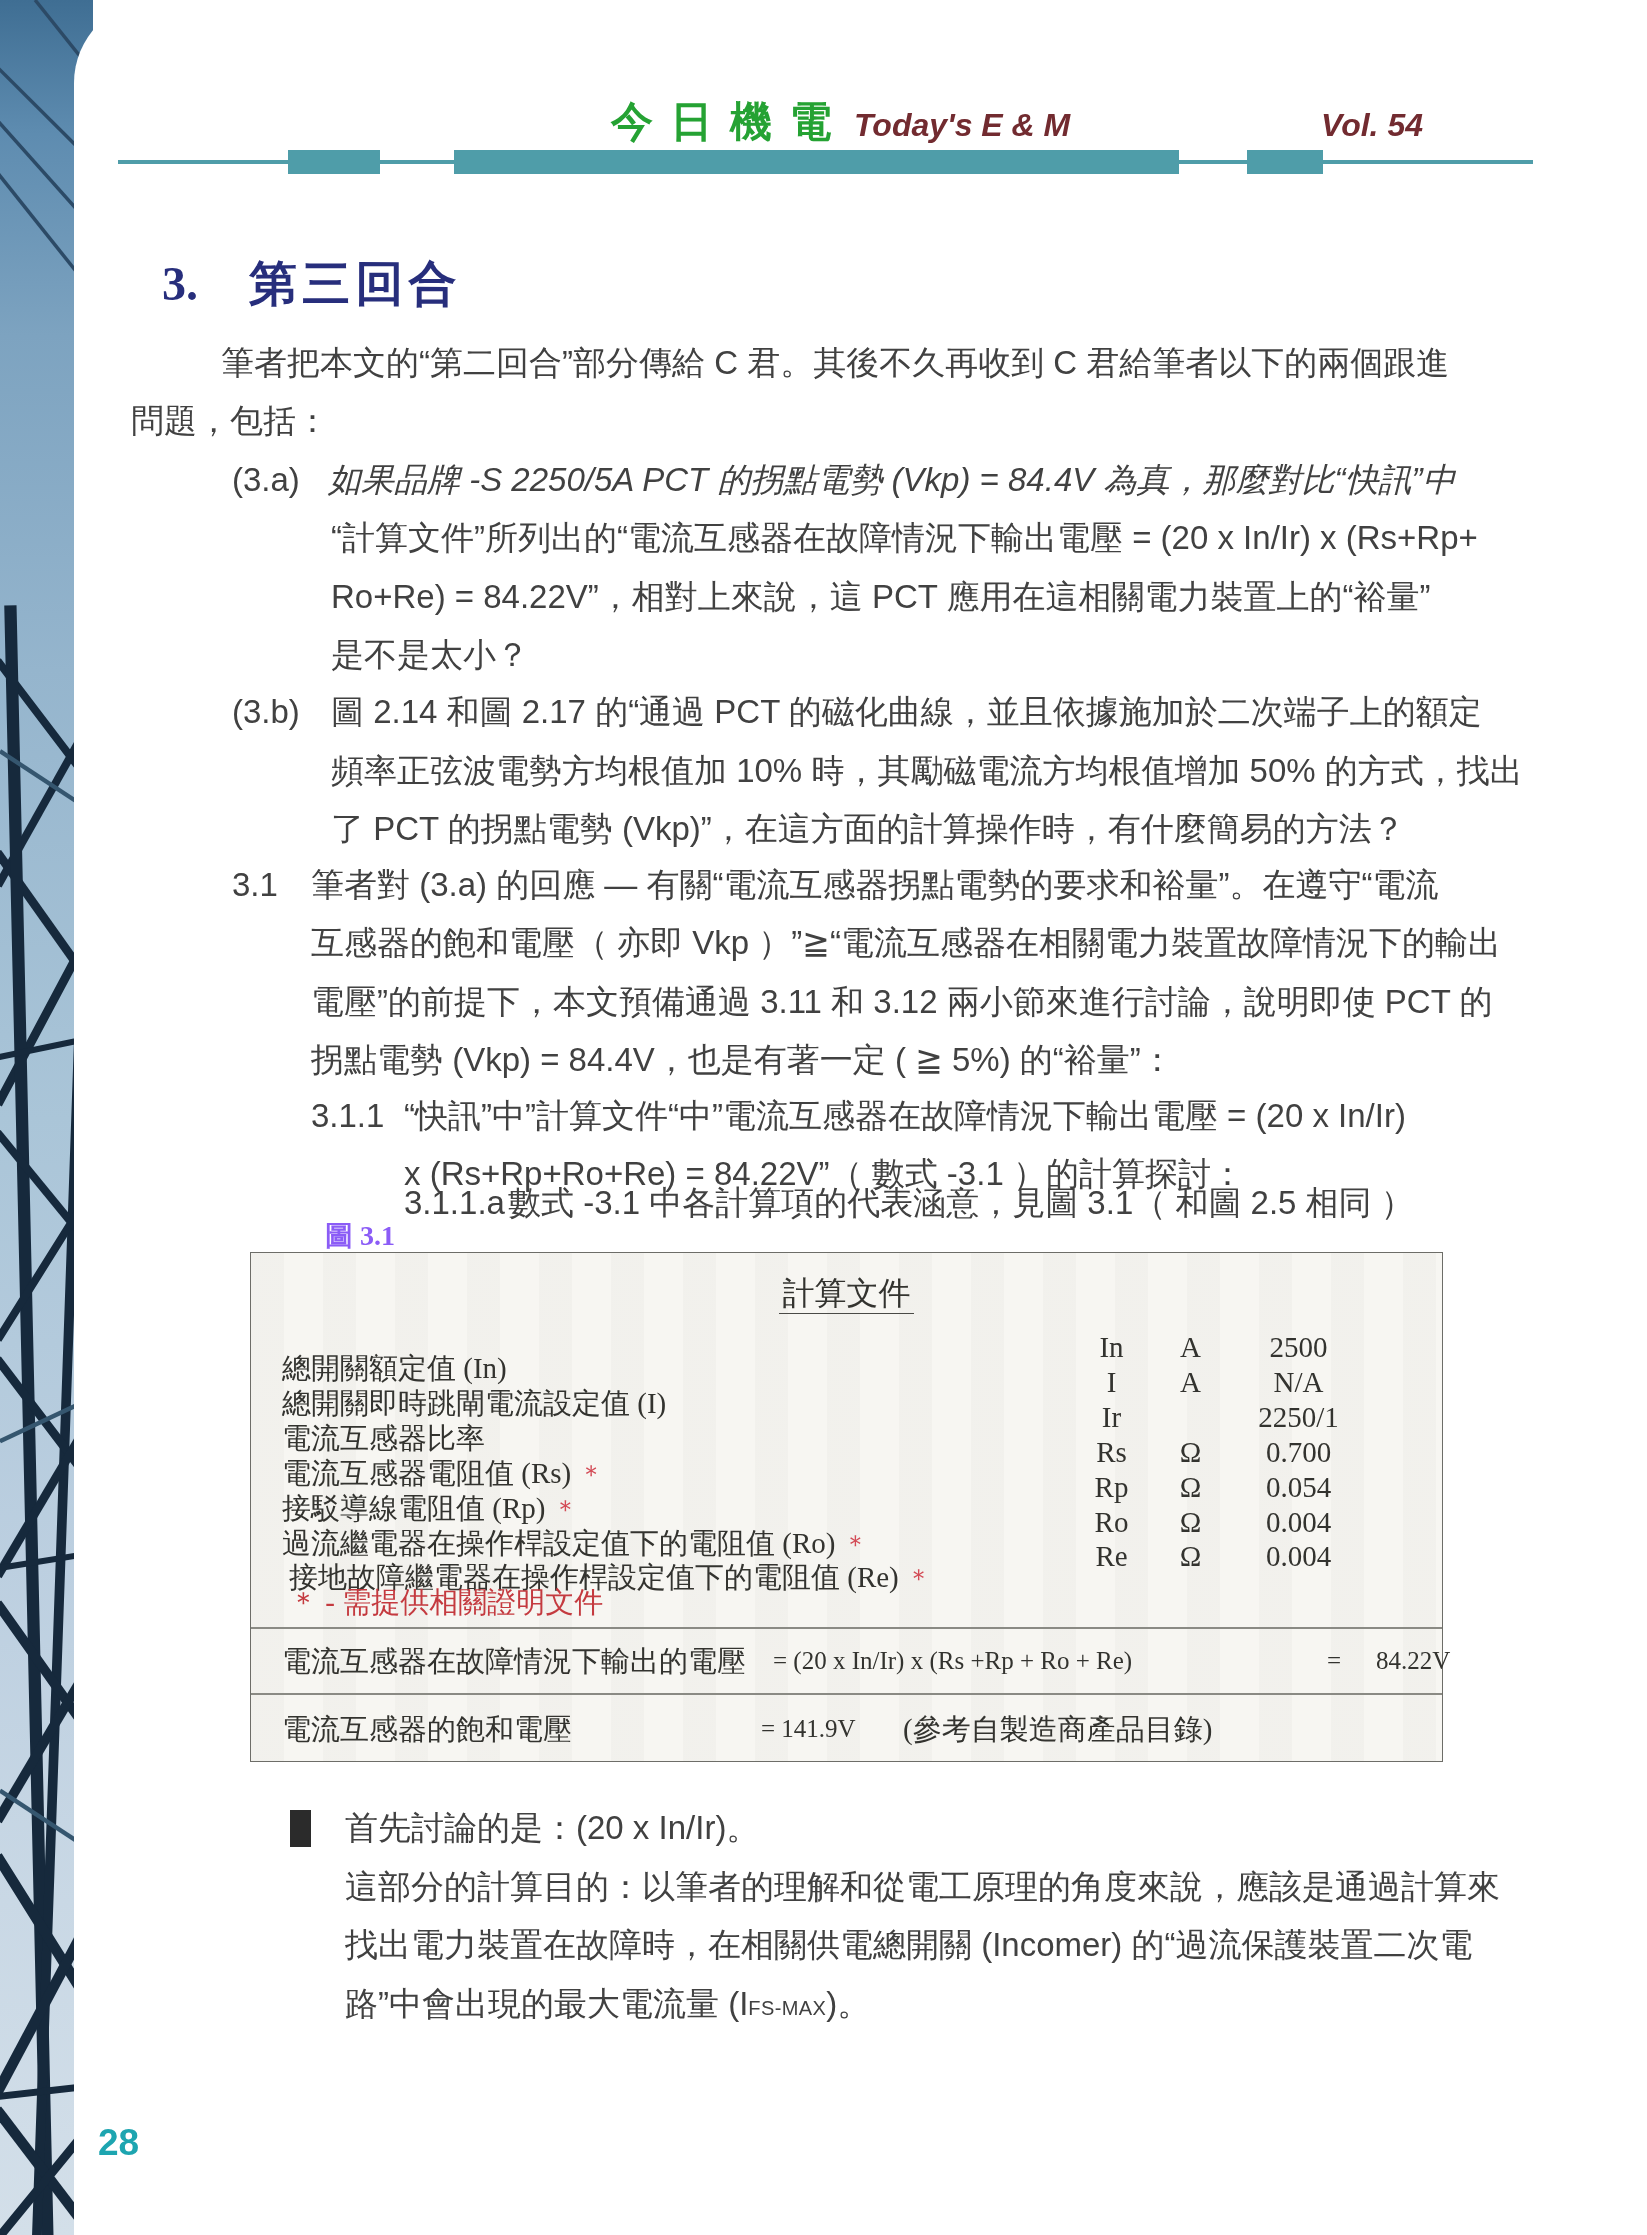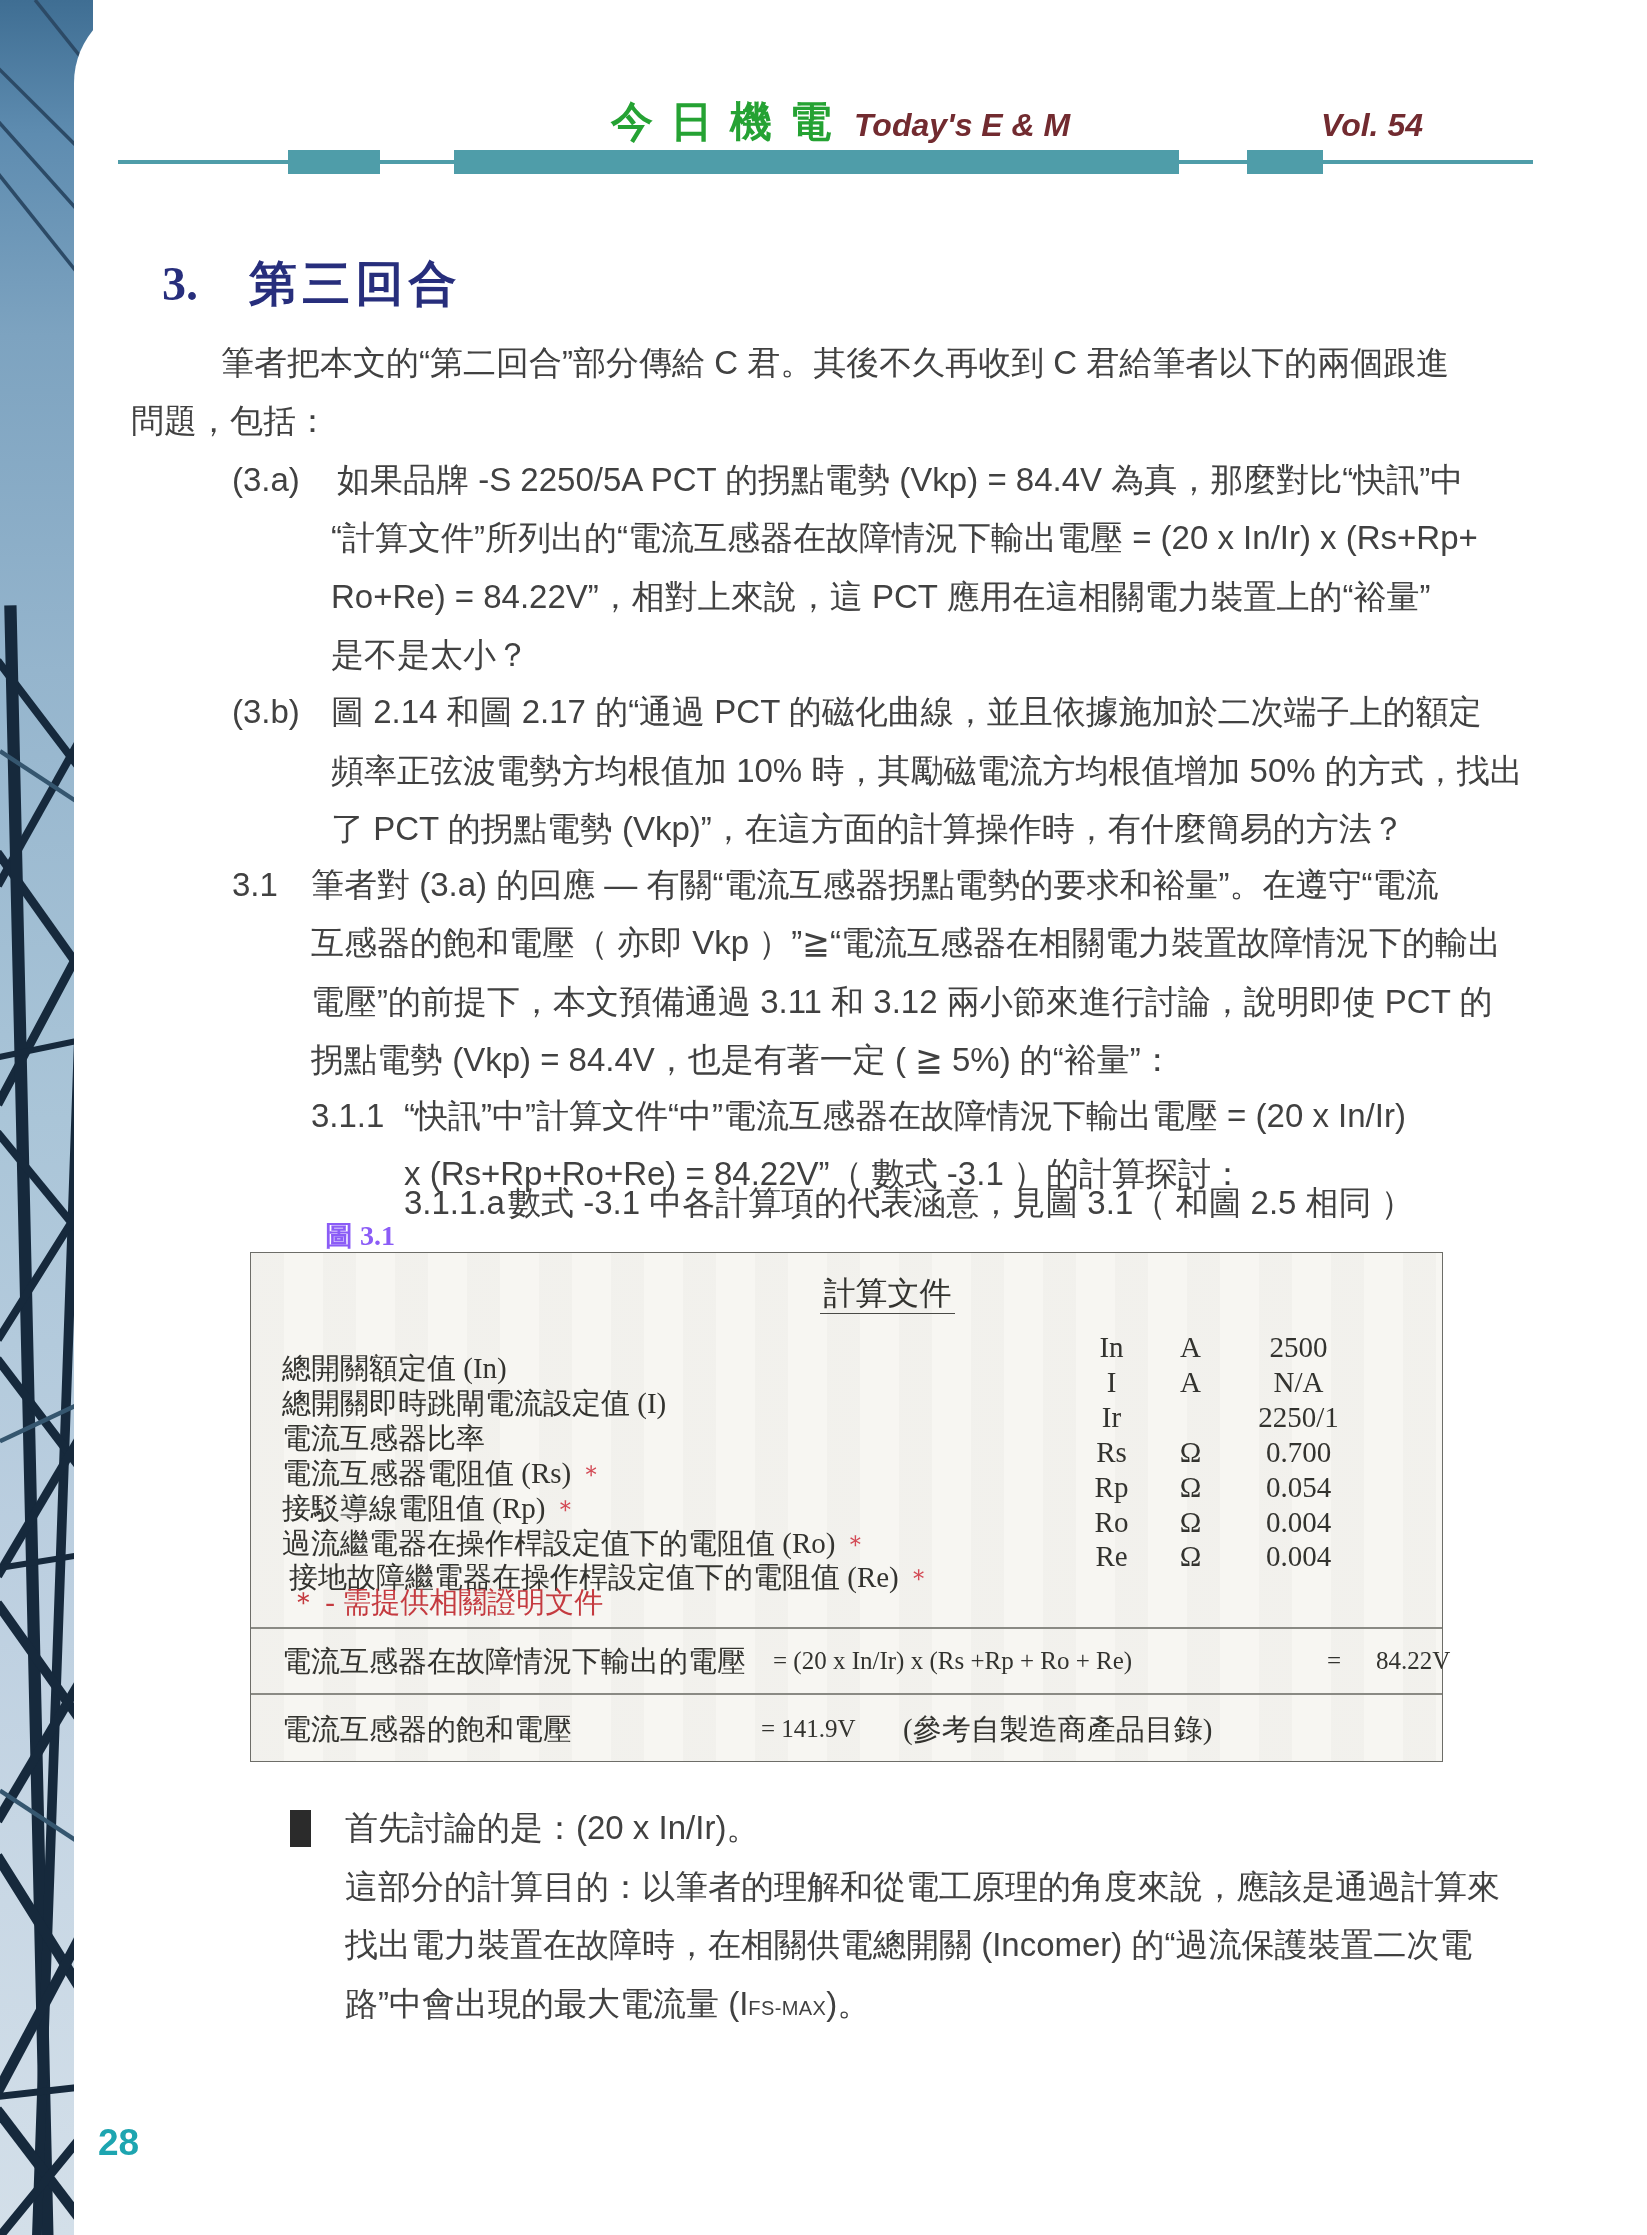--- a/index.html
+++ b/index.html
@@ -59,21 +59,20 @@
   
   .calc-box{
     position:absolute;left:250px;top:1252px;width:1193px;height:510px;
     background:#f7f6f2;border:1.7px solid #6d6d68;box-sizing:border-box;
     font-family:"Liberation Serif","DejaVu Serif",serif;color:#33332f;
   }
   .calc-streaks{position:absolute;inset:0;background:repeating-linear-gradient(90deg,rgba(80,80,70,0.03) 0 33px,rgba(0,0,0,0) 33px 72px);}
   .t-title{
     position:absolute;top:19px;left:0;width:100%;text-align:center;
     font-size:32px;
-    padding-left:41px;
   }
   .t-title span{border-bottom:1.7px solid #4a4a46;padding:0 3.5px 1.7px 3.5px;}
   .t-row{position:absolute;left:0;width:100%;height:35px;line-height:35px;font-size:29px;white-space:nowrap;}
   .t-label{position:absolute;left:31px;margin-top:21px;}
   .t-ast{color:#d34a55;font-size:26px;padding-left:7px;}
   .t-sym{position:absolute;left:821px;width:79px;text-align:center;}
   .t-unit{position:absolute;left:900px;width:79px;text-align:center;}
   .t-val{position:absolute;left:969px;width:157px;text-align:center;}
   .t-foot{
     position:absolute;left:38px;top:330px;font-size:29px;color:#c43a3f;white-space:nowrap;
@@ -170,21 +169,21 @@
   </div>
 
   <div class="sec-title">
     <span class="num">3.</span><span class="txt">第三回合</span>
   </div>
 
   <div class="ln" style="left:221px;top:341px;">筆者把本文的“第二回合”部分傳給 C 君。其後不久再收到 C 君給筆者以下的兩個跟進</div>
   <div class="ln" style="left:131px;top:399px;">問題，包括：</div>
 
   <div class="ln" style="left:232px;top:458px;">(3.a)</div>
-  <div class="ln" style="left:337px;top:458px;">如果品牌 -S 2250/5A PCT 的拐點電勢 (Vkp) = 84.4V 為真，那麼對比“快訊”中</div>
+  <div class="ln" style="left:328px;top:458px;font-style:italic;">如果品牌 -S 2250/5A PCT 的拐點電勢 (Vkp) = 84.4V 為真，那麼對比“快訊”中</div>
   <div class="ln" style="left:331px;top:516px;">“計算文件”所列出的“電流互感器在故障情況下輸出電壓 = (20 x In/Ir) x (Rs+Rp+</div>
   <div class="ln" style="left:331px;top:575px;">Ro+Re) = 84.22V”，相對上來說，這 PCT 應用在這相關電力裝置上的“裕量”</div>
   <div class="ln" style="left:331px;top:633px;">是不是太小？</div>
 
   <div class="ln" style="left:232px;top:690px;">(3.b)</div>
   <div class="ln" style="left:331px;top:690px;">圖 2.14 和圖 2.17 的“通過 PCT 的磁化曲線，並且依據施加於二次端子上的額定</div>
   <div class="ln" style="left:331px;top:749px;">頻率正弦波電勢方均根值加 10% 時，其勵磁電流方均根值增加 50% 的方式，找出</div>
   <div class="ln" style="left:331px;top:807px;">了 PCT 的拐點電勢 (Vkp)”，在這方面的計算操作時，有什麼簡易的方法？</div>
 
   <div class="ln" style="left:232px;top:863px;">3.1</div>

